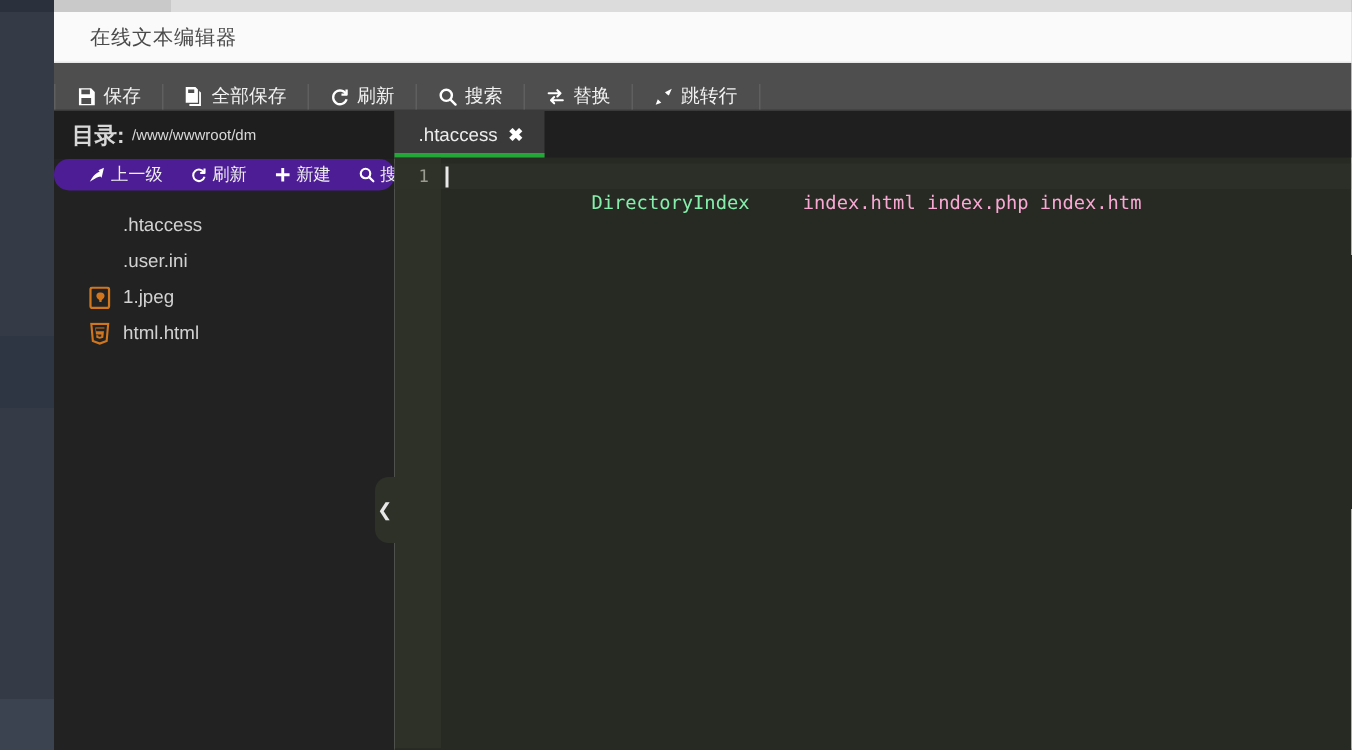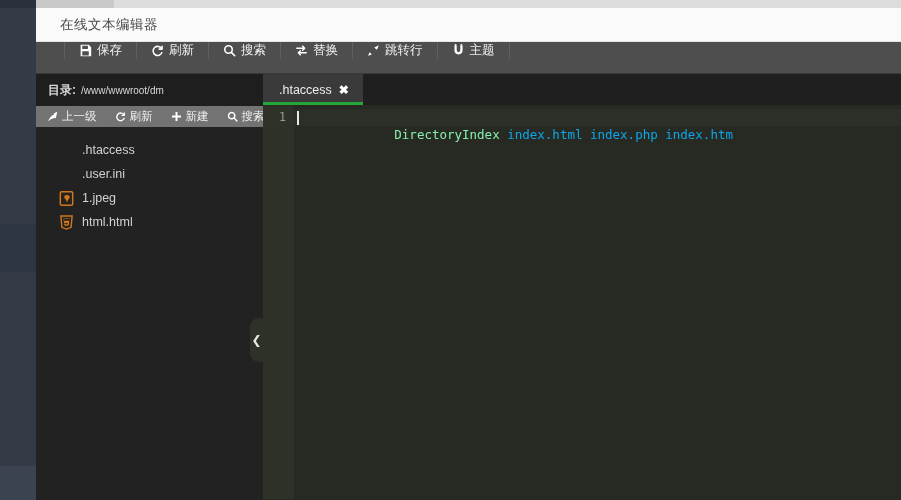--- a/index.html
+++ b/index.html
@@ -84,23 +84,22 @@
     font-size: 13.5px;
     color: #4a4a4a;
     letter-spacing: .5px;
   }
 
   
   #toolbar {
     height: 31px;
     background: #4e4e4e;
     display: flex;
-    align-items: flex-start;
+    align-items: flex-end;
     border-bottom: 1px solid #3a3a3a;
-    padding-left: 28px;
   }
   .tb-item {
     display: flex;
     align-items: center;
     gap: 5px;
     padding: 0 14px;
     color: #f2f2f2;
     font-size: 12.5px;
     border-right: 1px solid #5f5f5f;
     cursor: pointer;
@@ -137,37 +136,38 @@
   #dir-bar {
     height: 32px;
     background: #1e1e1e;
     display: flex;
     align-items: center;
     padding-left: 12px;
     box-sizing: border-box;
   }
   #dir-label {
     color: #d8d8d8;
-    font-size: 12px;
+    font-size: 15px;
     font-weight: bold;
   }
   #dir-path {
     color: #d8d8d8;
     font-size: 10px;
     margin-left: 5px;
     font-weight: normal;
   }
   #side-tools {
     height: 21px;
-    background: #737373;
+    background: #4c1d95;
     display: flex;
     align-items: center;
     gap: 0px;
-    padding-left: 2px;
-    box-sizing: border-box;
+    padding-left: 14px;
+    box-sizing: border-box;
+    border-radius: 10px;
   }
   .st-item {
     display: flex;
     align-items: center;
     gap: 4px;
     color: #efefef;
     font-size: 11.5px;
     padding: 0 9px;
     cursor: pointer;
     white-space: nowrap;
@@ -325,21 +325,21 @@
   .code-line.active { background: #2c2f27; }
   .caret {
     position: absolute;
     left: 3px;
     top: 2px;
     width: 1.5px;
     height: 14px;
     background: #e9e9e9;
   }
   .tok-keyword { color: #86efac; }
-  .tok-plain { color: #0ea5e9; }
+  .tok-plain { color: #f9a8d4; margin-left: 28px; }
 
   
   #modal-bottom {
     height: 1px;
     background: #272a23;
   }
 </style>
 </head>
 <body>
 
@@ -363,20 +363,29 @@
 
     <div class="tb-item">
       <span class="tb-ico">
         <svg width="13" height="13" viewBox="0 0 16 16" fill="currentColor">
           <path d="M2 1h10l3 3v11H2V1zm2 1v4h7V2H4zm0 7v5h8V9H4z"></path>
         </svg>
       </span>
       <span>保存</span>
     </div>
 
+    <div class="tb-item">
+      <span class="tb-ico">
+        <svg width="13" height="13" viewBox="0 0 16 16" fill="currentColor">
+          <path d="M1 0h8l2 2v11H1V0zm2 2v3h5V2H3z"></path>
+          <path d="M12 3.2V14H4v1.5h9.5V4.6L12 3.2z"></path>
+        </svg>
+      </span>
+      <span>全部保存</span>
+    </div>
 
     <div class="tb-item">
       <span class="tb-ico">
         <svg width="13" height="13" viewBox="0 0 16 16" fill="none" stroke="currentColor" stroke-width="1.9">
           <path d="M13.3 6.2A5.6 5.6 0 1 0 13.6 10"></path>
           <path d="M13.6 2v4.3h-4.2" stroke-linejoin="round"></path>
         </svg>
       </span>
       <span>刷新</span>
     </div>
@@ -404,30 +413,20 @@
     <div class="tb-item">
       <span class="tb-ico">
         <svg width="13" height="13" viewBox="0 0 16 16" fill="currentColor">
           <path d="M14.6 1.4 9 4.3l1.6 1.6-5.8 5.8L3.1 10 1.4 14.6l4.6-1.7-1.2-1.2 5.8-5.8L12.2 7l2.4-5.6z"></path>
         </svg>
       </span>
       <span>跳转行</span>
     </div>
 
 
-    <div class="tb-item">
-      <span class="tb-ico">
-        <svg width="13" height="13" viewBox="0 0 16 16" fill="currentColor">
-          <path d="M3 1.4h2.8v6.4a2.2 2.2 0 0 0 4.4 0V1.4H13v6.4a5 5 0 0 1-10 0V1.4z"></path>
-          <circle cx="4.4" cy="0.9" r="1"></circle>
-          <circle cx="11.6" cy="0.9" r="1"></circle>
-        </svg>
-      </span>
-      <span>主题</span>
-    </div>
 
 
 
     <div class="tb-fill"></div>
   </div>
 
   <div id="body-row">
 
     <div id="sidebar">
 

